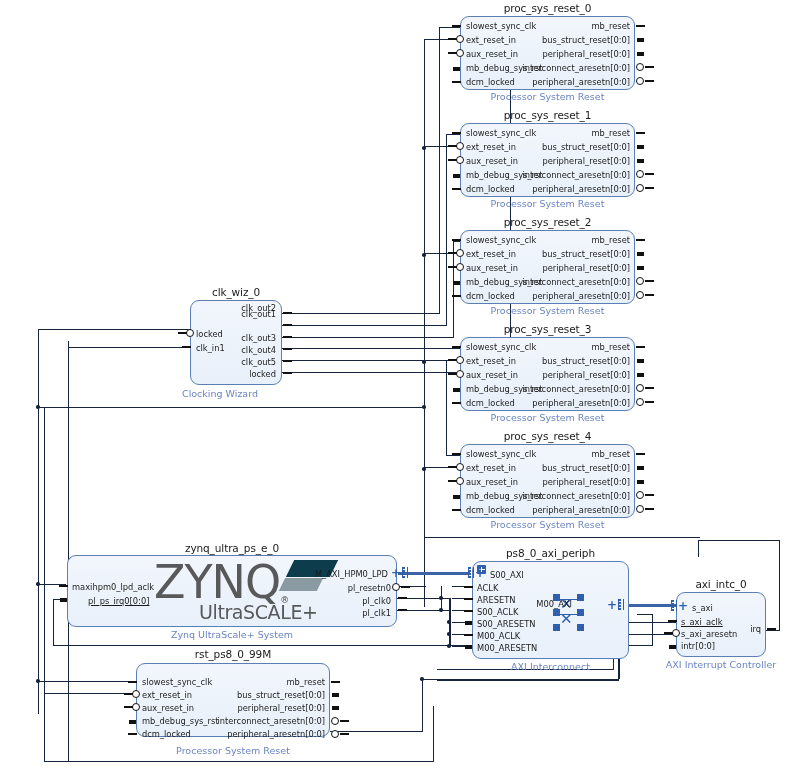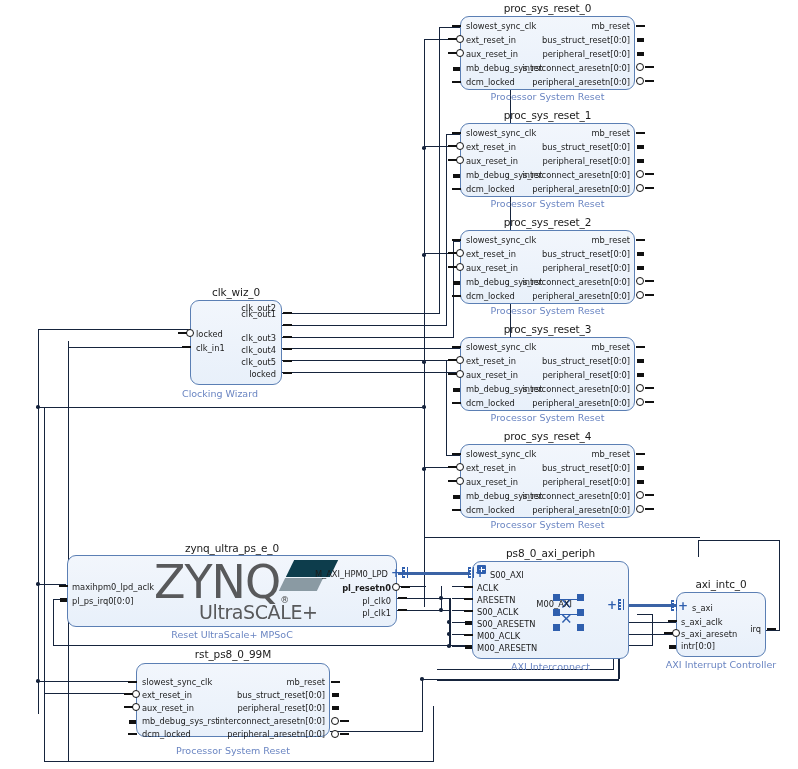--- a/index.html
+++ b/index.html
@@ -331,35 +331,35 @@
       <div class="zlogo" style="left:86px;top:3px;">
         <span class="zword">ZYNQ</span><span style="font-size:9px;vertical-align:bottom;">®</span>
       </div>
       <div class="zflag1" style="left:222px;top:4px;width:44px;height:17px;transform:skewX(-26deg);"></div>
       <div class="zflag2" style="left:214px;top:22px;width:38px;height:13px;transform:skewX(-26deg);"></div>
       <div class="zlogo" style="left:131px;top:45px;">
         <span class="zsub">UltraSCALE</span><span class="zsub">+</span>
       </div>
     </div>
     <div class="pin l" style="left:72px;top:583px;">maxihpm0_lpd_aclk</div>
-    <div class="pin l" style="left:72px;top:597px;">pl_ps_irq0[0:0]</div>
+    <div class="pin l" style="left:88px;top:597px;text-decoration:underline;">pl_ps_irq0[0:0]</div>
     <div class="pin r" style="left:260px;top:570px;width:128px;">M_AXI_HPM0_LPD</div>
-    <div class="pin r" style="left:260px;top:584px;width:131px;font-weight:bold;">pl_resetn0</div>
+    <div class="pin r" style="left:260px;top:584px;width:131px;">pl_resetn0</div>
     <div class="pin r" style="left:260px;top:597px;width:131px;">pl_clk0</div>
     <div class="pin r" style="left:260px;top:609px;width:131px;">pl_clk1</div>
     <div class="stub h" style="left:59px;top:585px;"></div>
     <div class="stub h thick" style="left:60px;top:598px;"></div>
     <div class="buscon" style="left:391px;top:567px;">
       <span class="busplus">+</span>
       <span class="busdots"></span>
     </div>
     <div class="clkpin rt" style="left:392px;top:583px;"></div>
     <div class="stub h" style="left:398px;top:597px;"></div>
     <div class="stub h" style="left:398px;top:609px;"></div>
-    <div class="blk-sub" style="left:67px;top:629px;width:330px;">Reset UltraScale+ MPSoC</div>
+    <div class="blk-sub" style="left:67px;top:629px;width:330px;">Zynq UltraScale+ System</div>
   </div>
 
   <div>
     <div class="blk-title" style="left:472px;top:547px;width:157px;">ps8_0_axi_periph</div>
     <div class="blk" style="left:472px;top:561px;width:157px;height:98px;">
       <div class="busexp" style="left:4px;top:3px;"></div>
 
       <div class="xb-sq" style="left:80px;top:32px;"></div>
       <div class="xb-sq" style="left:104px;top:32px;"></div>
       <div class="xb-sq" style="left:80px;top:47px;"></div>
@@ -394,21 +394,21 @@
       <span class="busdots"></span>
     </div>
     <div class="blk-sub" style="left:472px;top:661px;width:157px;">AXI Interconnect</div>
   </div>
 
   <div>
     <div class="blk-title" style="left:676px;top:596px;width:90px;">axi_intc_0</div>
     <div class="blk" style="left:676px;top:592px;width:90px;height:65px;"></div>
     <div class="blk-title" style="left:676px;top:578px;width:90px;">axi_intc_0</div>
     <div class="pin l" style="left:692px;top:604px;">s_axi</div>
-    <div class="pin l" style="left:681px;top:618px;">s_axi_aclk</div>
+    <div class="pin l" style="left:681px;top:618px;text-decoration:underline;">s_axi_aclk</div>
     <div class="pin l" style="left:681px;top:630px;">s_axi_aresetn</div>
     <div class="pin l" style="left:681px;top:642px;">intr[0:0]</div>
     <div class="pin r" style="left:715px;top:625px;width:46px;">irq</div>
     <div class="buscon" style="left:671px;top:600px;">
       <span class="busdots"></span>
       <span class="busplus">+</span>
     </div>
     <div class="stub h" style="left:668px;top:620px;"></div>
     <div class="clkpin" style="left:672px;top:629px;"></div>
     <div class="stub h thick" style="left:669px;top:645px;"></div>

